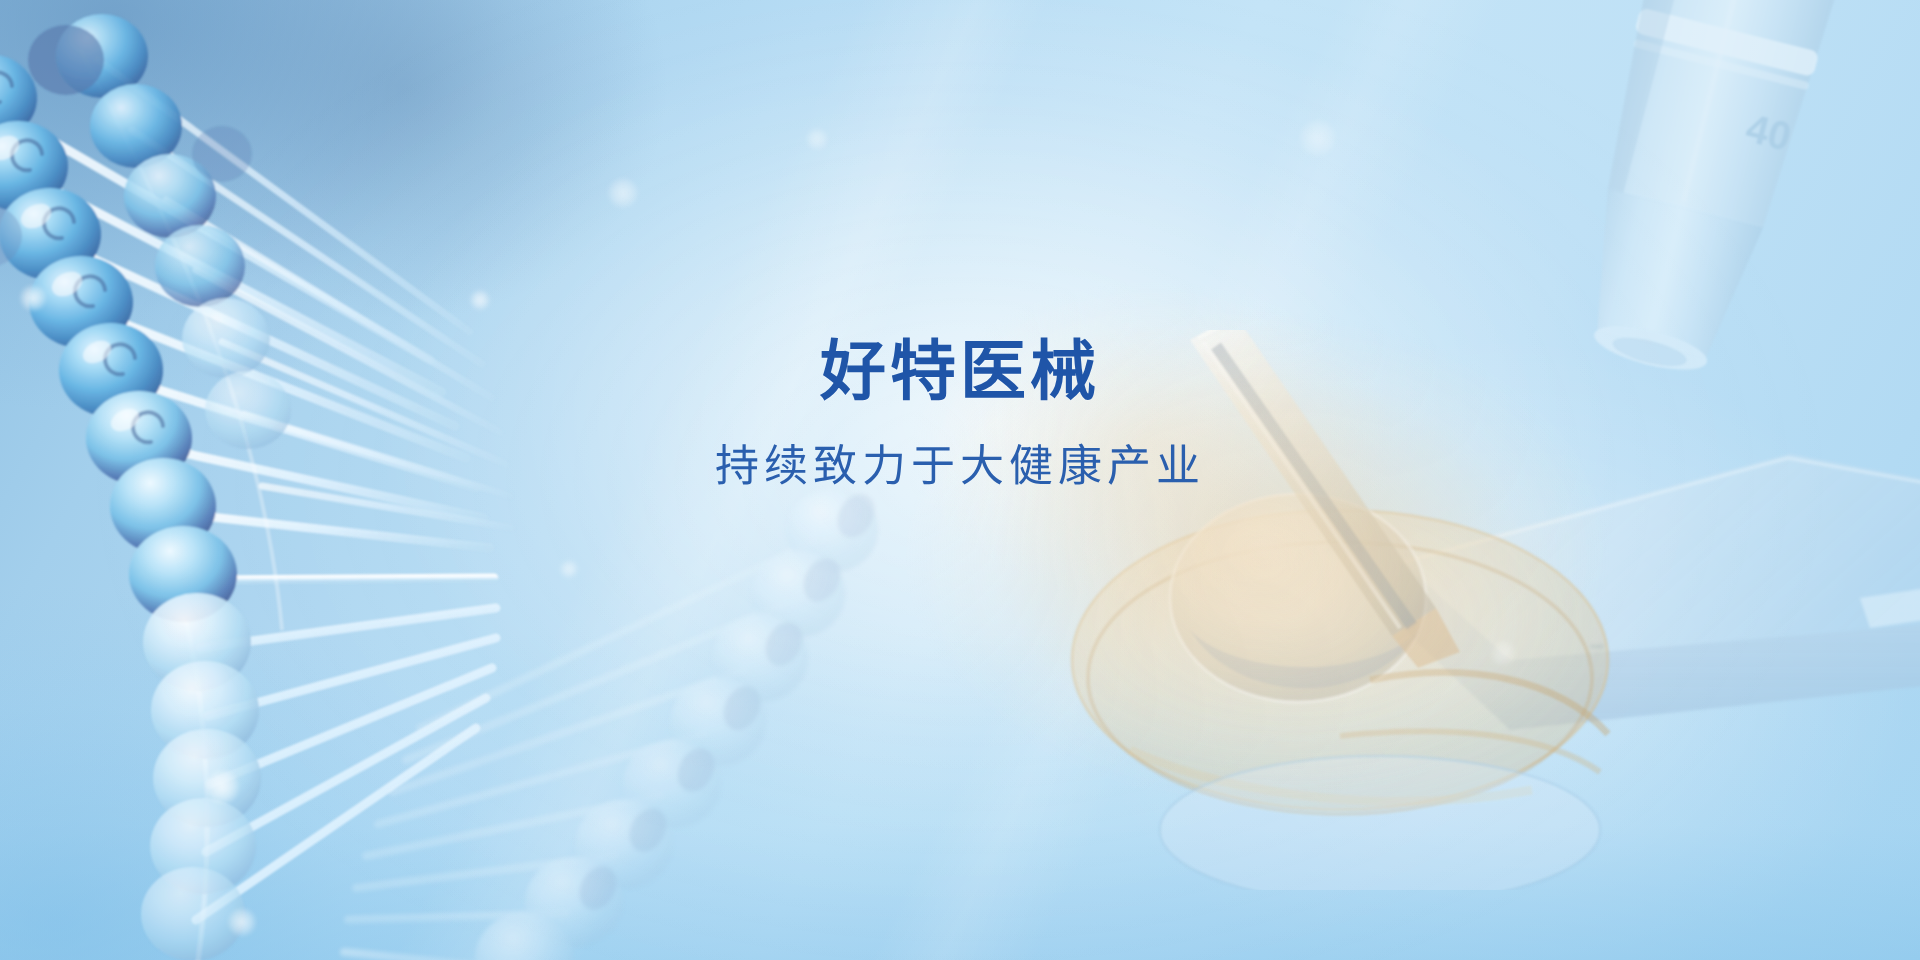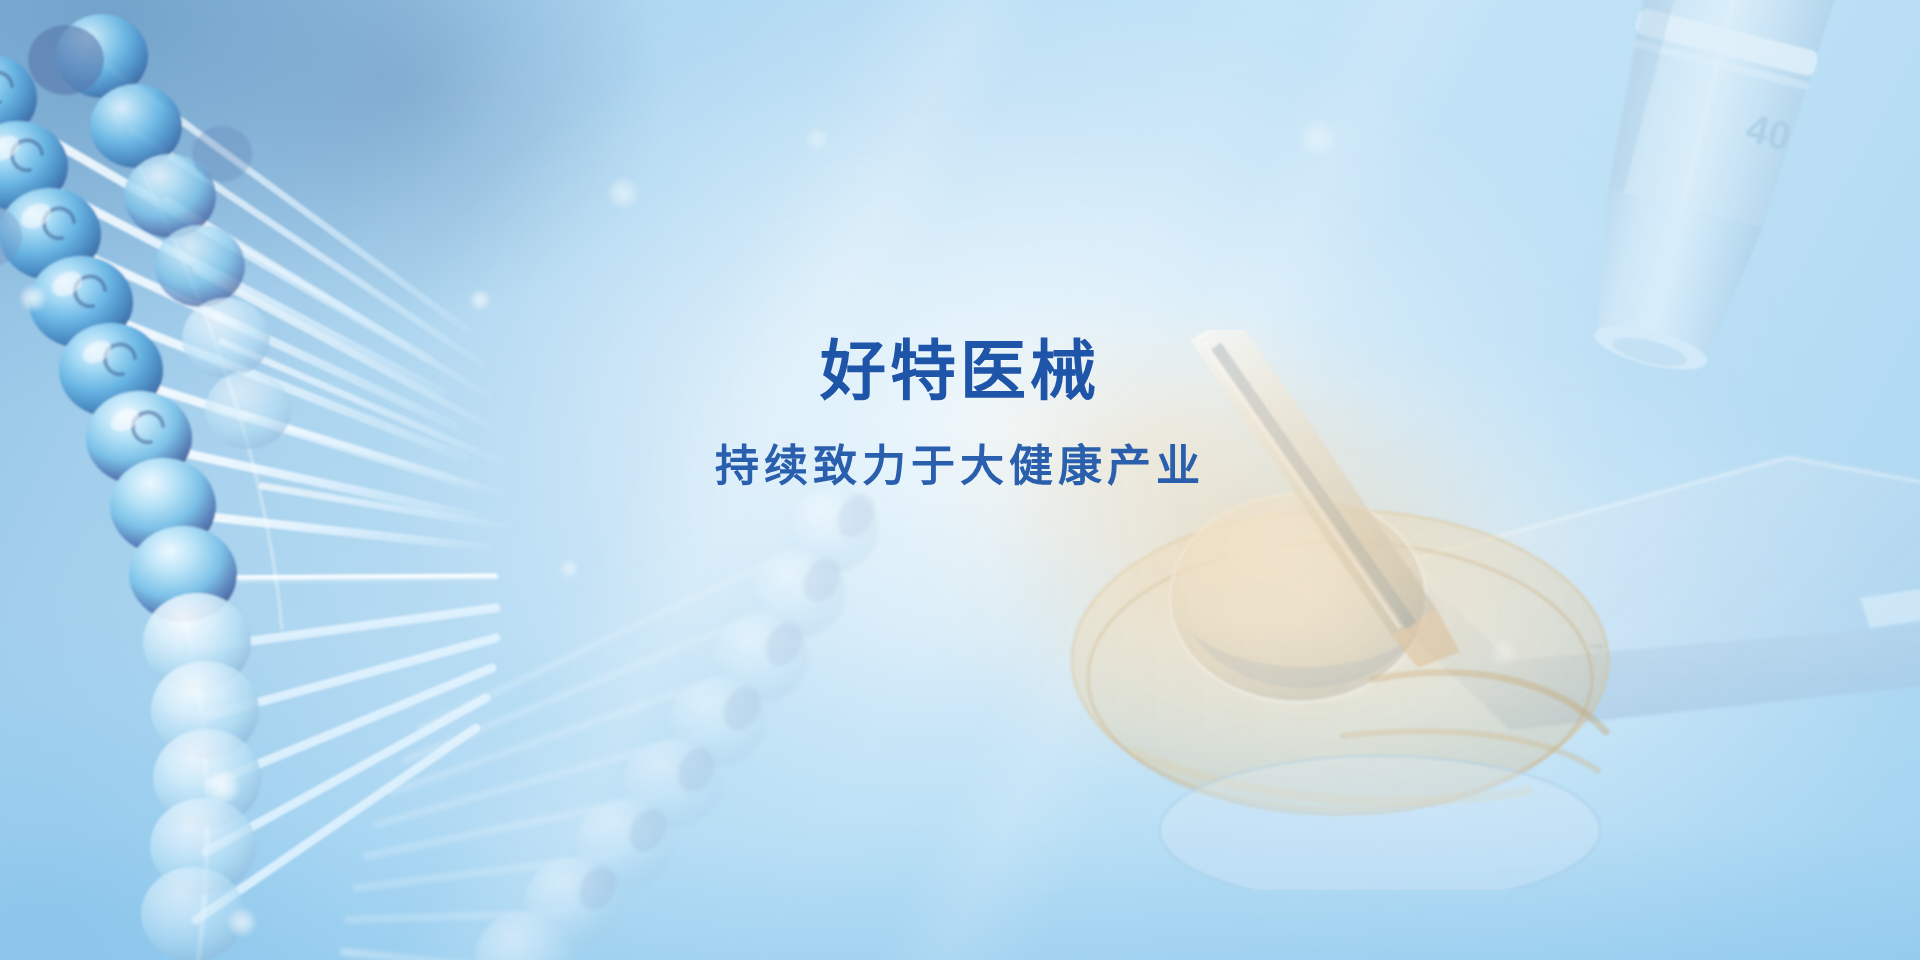--- a/index.html
+++ b/index.html
@@ -192,21 +192,21 @@
     letter-spacing: 4px;
     color: #1f55a8;
     line-height: 1.0;
     margin: 0;
     text-shadow: 0 1px 1px rgba(255,255,255,0.35);
   }
 
   #subtitle {
     margin: 40px 0 0 0;
     font-size: 44px;
-    font-weight: bold;
+    font-weight: normal;
     letter-spacing: 5px;
     color: #2a5fae;
     line-height: 1.0;
   }
 
   #tagline {
     margin: 46px 0 0 0;
     font-size: 47px;
     font-weight: bold;
     letter-spacing: 5px;

